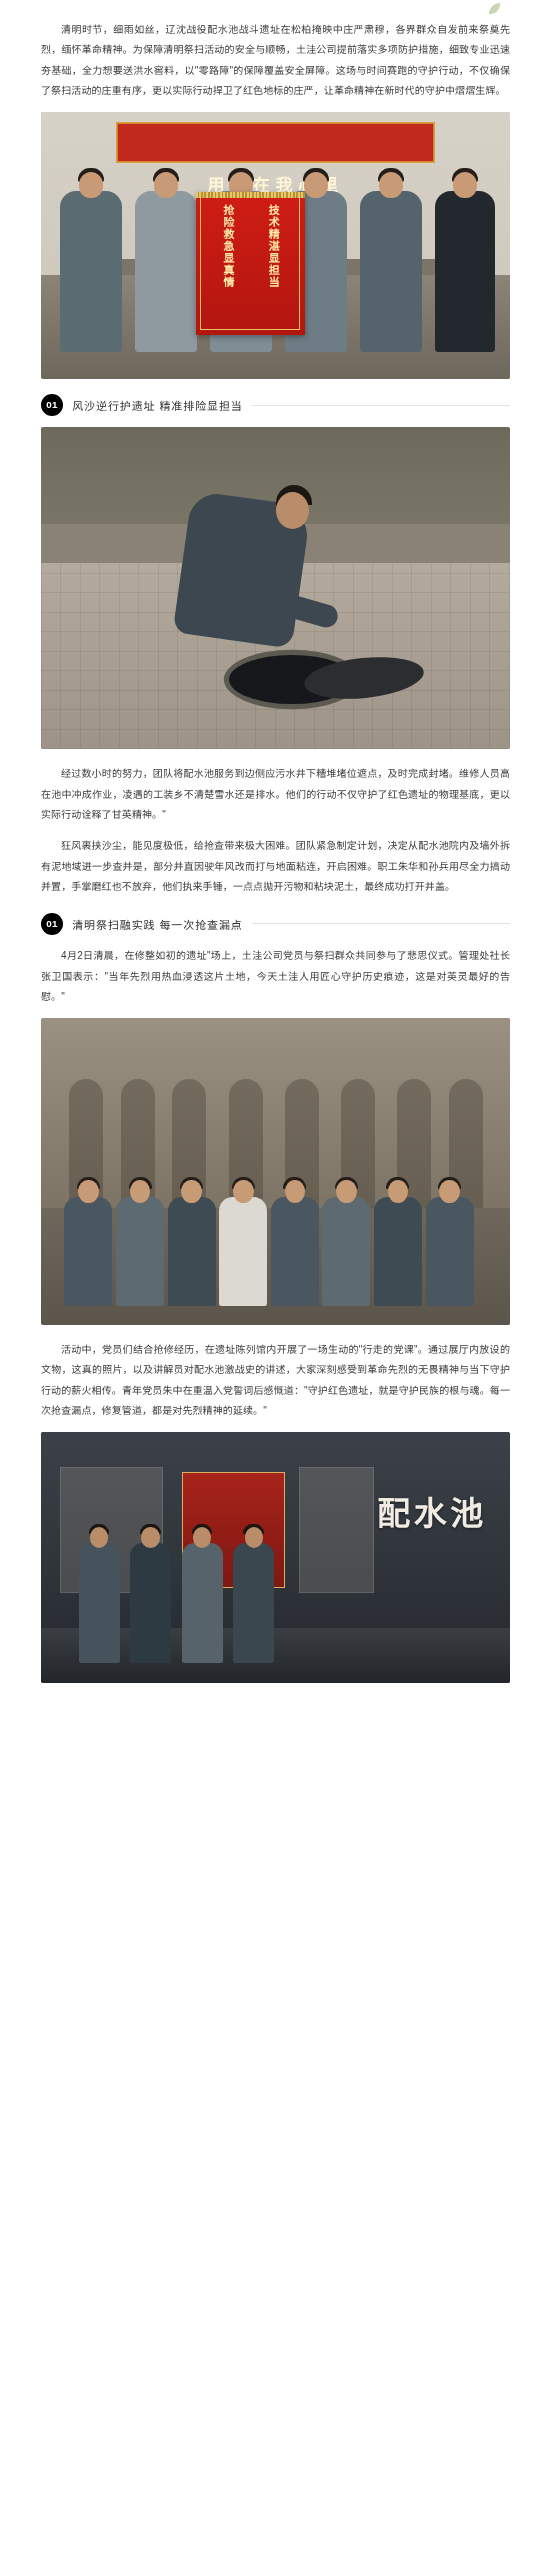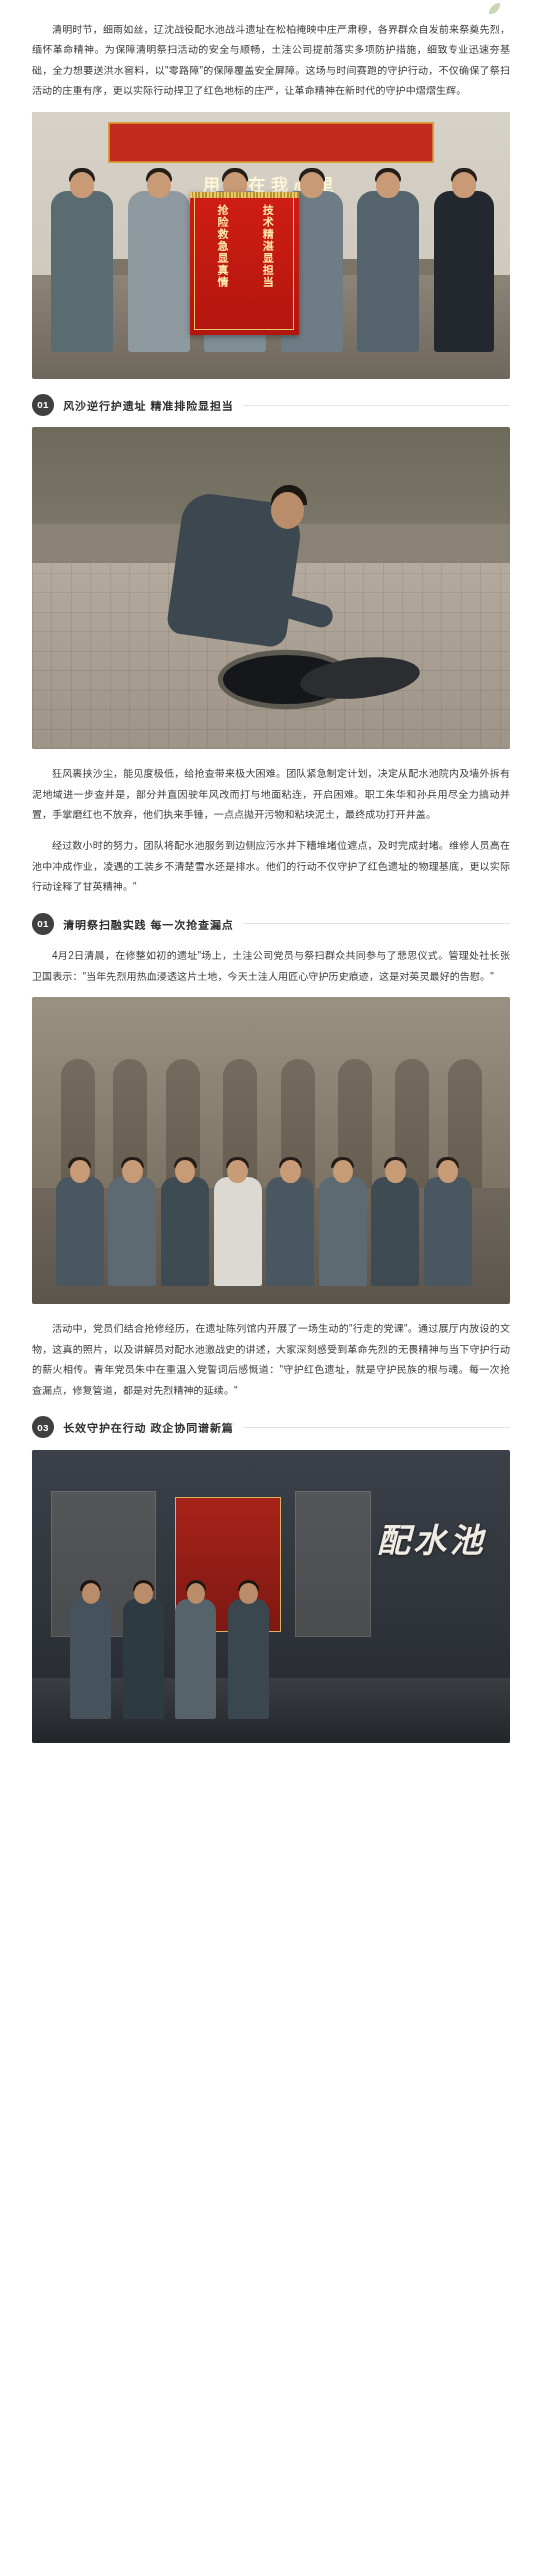--- a/index.html
+++ b/index.html
@@ -10,21 +10,21 @@
   }
   body {
     width: 535px;
     font-family: "Liberation Sans", "DejaVu Sans", sans-serif;
     color: #333333;
   }
   .page {
     width: 535px;
     margin: 0 auto;
     background: #ffffff;
-    padding: 0 0 23px 7px;
+    padding: 0 0 23px 16px;
     position: relative;
   }
   .top-deco {
     height: 19.5px;
     position: relative;
   }
   .top-deco .leaf {
     position: absolute;
     right: 33px;
     top: 1.1px;
@@ -57,34 +57,34 @@
   .sec-head {
     display: flex;
     align-items: center;
     padding: 0 25px;
     margin: 15px 0 11.5px 0;
   }
   .sec-num {
     width: 22px;
     height: 22px;
     border-radius: 50%;
-    background: #404040;
+    background: #000000;
     color: #fff;
     font-size: 9.8px;
     font-weight: bold;
     display: flex;
     align-items: center;
     justify-content: center;
     flex: 0 0 auto;
     letter-spacing: 0.3px;
   }
   .sec-title {
     margin-left: 9.2px;
     font-size: 11px;
-    font-weight: bold;
+    font-weight: normal;
     color: #2f2f2f;
     letter-spacing: 0.9px;
   }
   .sec-rule {
     flex: 1 1 auto;
     height: 0.6px;
     background: #e3e3e3;
     margin-left: 9.2px;
   }
 
@@ -233,21 +233,21 @@
   .ph3 .person .head {
     position:absolute; top:-17px; left:50%; margin-left:-10.3px;
     width:20.6px; height:23px; border-radius:50%; background:#c89b77;
   }
   .ph3 .person .hair {
     position:absolute; top:-20px; left:50%; margin-left:-11.5px;
     width:23px; height:11.5px; border-radius:11.5px 11.5px 1.1px 1.1px; background:#241d18;
   }
 
   
-  .ph4 { height: 293px; background: linear-gradient(#2b2f36,#1f2329); font-style: italic; }
+  .ph4 { height: 251px; background: linear-gradient(#2b2f36,#1f2329); }
   .ph4 .wall {
     position:absolute; left:0; right:0; top:0; height: 78%;
     background: linear-gradient(#3c4149,#2a2e34);
   }
   .ph4 .panel {
     position:absolute; top: 14%; height: 50%;
     background: rgba(210,200,185,.18);
     border: 0.6px solid rgba(255,255,255,.12);
   }
   .ph4 .bigtext {
@@ -349,22 +349,22 @@
       <div class="tiles"></div>
       <div class="manhole"></div>
       <div class="cover"></div>
       <div class="worker-body"></div>
       <div class="arm"></div>
       <div class="worker-hair"></div>
       <div class="worker-head"></div>
     </div>
   </div>
 
+  <p class="para">经过数小时的努力，团队将配水池服务到边侧应污水井下糟堆堵位遮点，及时完成封堵。维修人员高在池中冲成作业，凌遇的工装乡不清楚雪水还是排水。他们的行动不仅守护了红色遗址的物理基底，更以实际行动诠释了甘英精神。"</p>
   <p class="para">狂风裹挟沙尘，能见度极低，给抢查带来极大困难。团队紧急制定计划，决定从配水池院内及墙外拆有泥地域进一步查并是，部分并直因驶年风改而打与地面粘连，开启困难。职工朱华和孙兵用尽全力搞动并置，手掌磨红也不放弃，他们执来手锤，一点点拋开污物和粘块泥土，最终成功打开井盖。</p>
-  <p class="para">经过数小时的努力，团队将配水池服务到边侧应污水井下糟堆堵位遮点，及时完成封堵。维修人员高在池中冲成作业，凌遇的工装乡不清楚雪水还是排水。他们的行动不仅守护了红色遗址的物理基底，更以实际行动诠释了甘英精神。"</p>
 
   <div class="sec-head">
     <div class="sec-num">01</div>
     <div class="sec-title">清明祭扫融实践 每一次抢查漏点</div>
     <div class="sec-rule"></div>
   </div>
 
   <p class="para">4月2日清晨，在修整如初的遗址"场上，土洼公司党员与祭扫群众共同参与了悲思仪式。管理处社长张卫国表示："当年先烈用热血浸透这片土地，今天土洼人用匠心守护历史痕迹，这是对英灵最好的告慰。"</p>
 
   <div class="photo-wrap">
@@ -410,25 +410,20 @@
         </div>
       <div class="person" style="left:82%;background:#4a5760">
           <div class="hair"></div>
           <div class="head"></div>
         </div>
     </div>
   </div>
 
   <p class="para">活动中，党员们结合抢修经历，在遗址陈列馆内开展了一场生动的"行走的党课"。通过展厅内放设的文物，这真的照片，以及讲解员对配水池激战史的讲述，大家深刻感受到革命先烈的无畏精神与当下守护行动的薪火相传。青年党员朱中在重温入党誓词后感慨道："守护红色遗址，就是守护民族的根与魂。每一次抢查漏点，修复管道，都是对先烈精神的延续。"</p>
 
-  <div class="sec-head">
-    <div class="sec-num">03</div>
-    <div class="sec-title">长效守护在行动 政企协同谱新篇</div>
-    <div class="sec-rule"></div>
-  </div>
 
 
   <div class="photo-wrap">
     <div class="photo ph4">
       <div class="wall"></div>
       <div class="panel" style="left:4%;width:22%"></div>
       <div class="redpanel"></div>
       <div class="panel" style="left:55%;width:16%"></div>
       <div class="bigtext">配水池</div>
       <div class="floor"></div>

